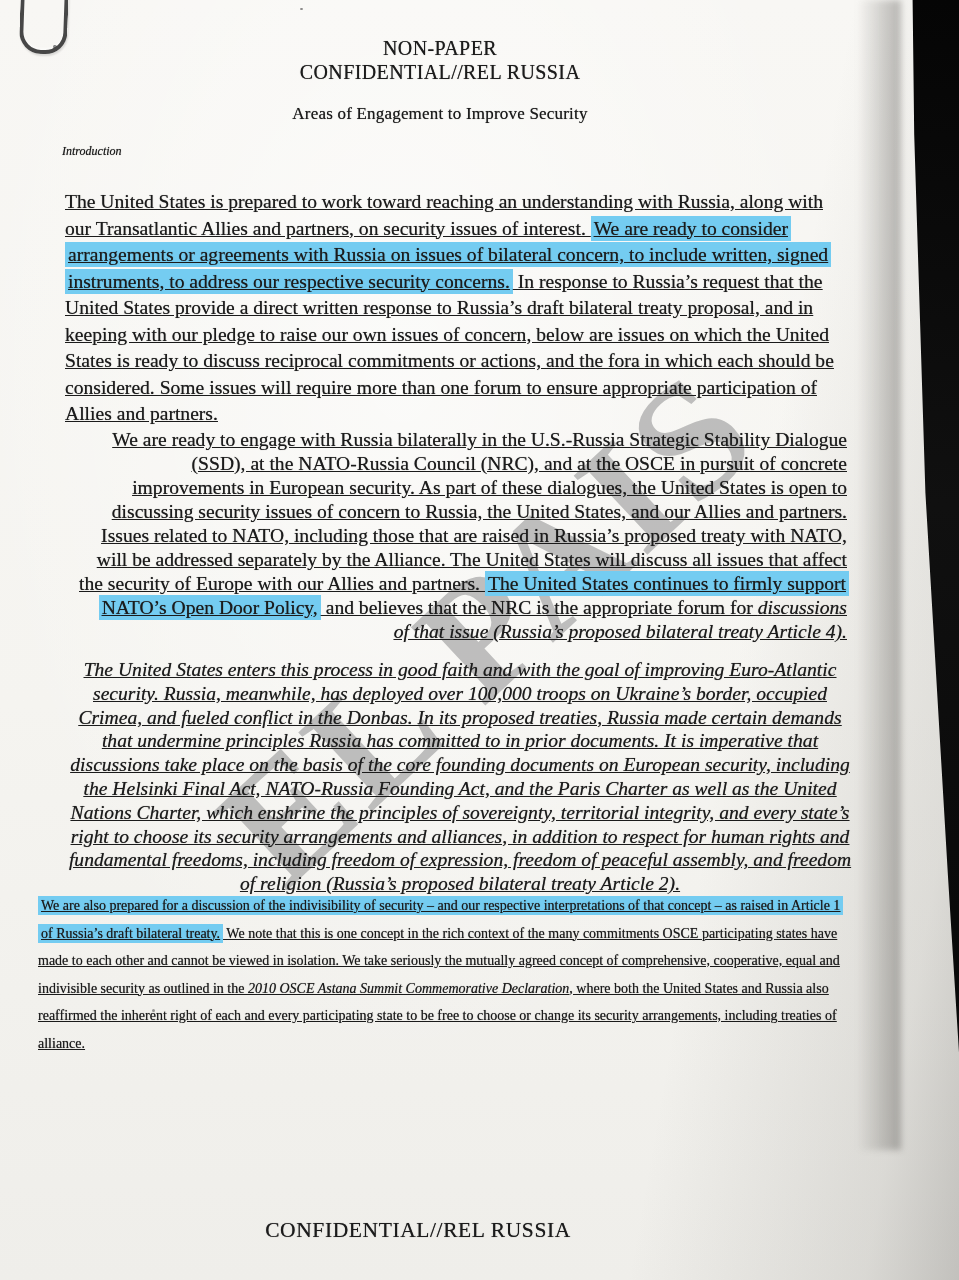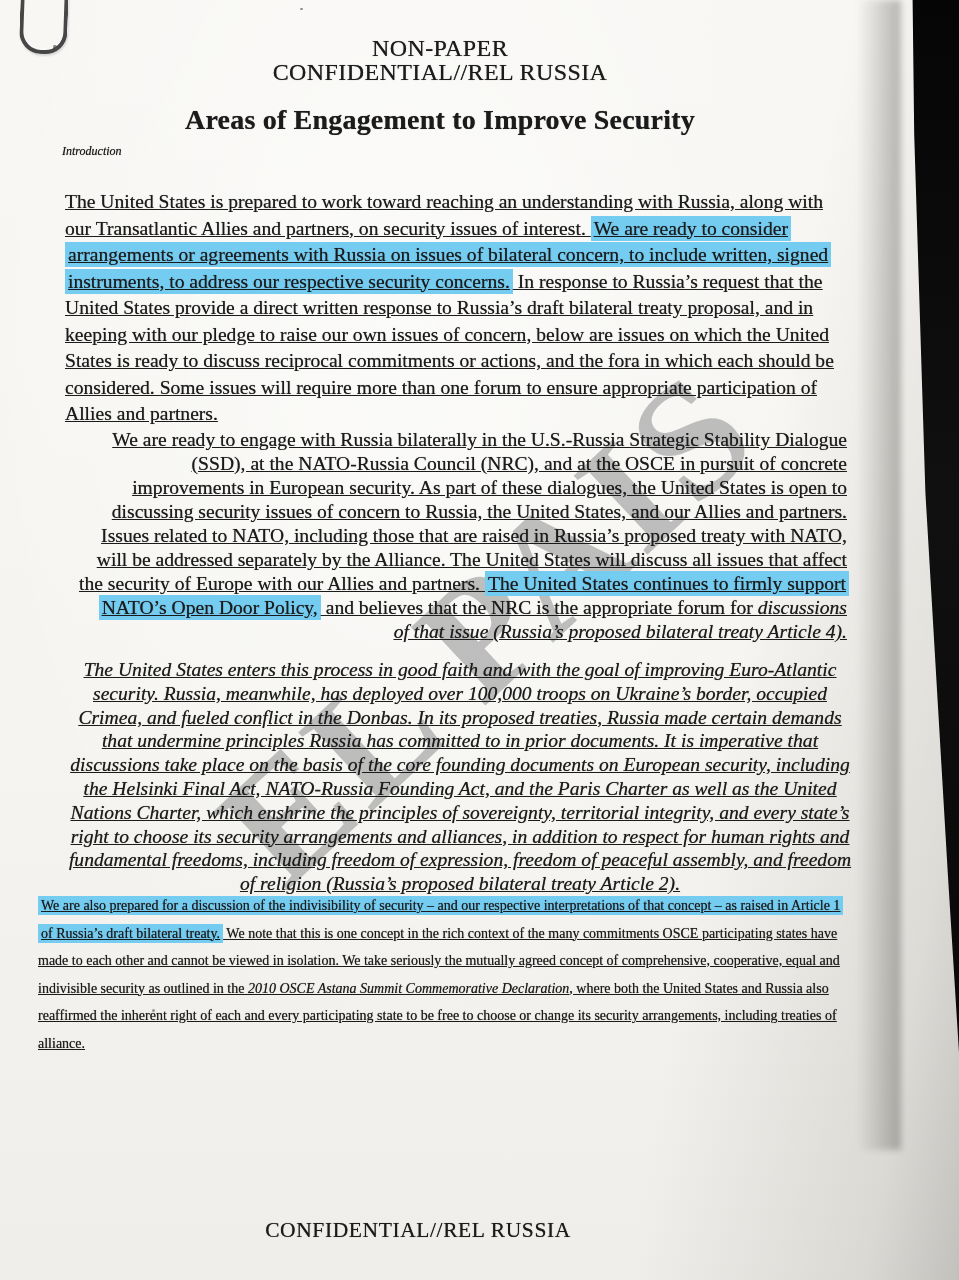--- a/index.html
+++ b/index.html
@@ -9,22 +9,22 @@
     overflow:hidden;
     background:
       radial-gradient(ellipse at 42% 28%, rgba(255,255,255,.55) 0%, rgba(255,255,255,0) 55%),
       linear-gradient(100deg, rgba(0,0,0,0) 72%, rgba(120,118,112,.18) 92%, rgba(90,88,84,.30) 100%),
       linear-gradient(to bottom, #f8f7f4 0%, #f5f4f0 55%, #efeeea 100%);
     font-family:"Liberation Serif","DejaVu Serif",serif;
     color:#1b1b1b;
   }
   .doc{position:absolute;inset:0;z-index:2;text-shadow:0 0 .7px rgba(25,25,25,.72);}
   .center-col{position:absolute;left:50px;width:780px;text-align:center;}
-  .hdr{font-size:24px;line-height:24px;letter-spacing:.4px;}
-  .title{font-size:28px;font-weight:bold;letter-spacing:.2px;}
+  .hdr{font-size:20px;line-height:24px;letter-spacing:.4px;}
+  .title{font-size:17px;font-weight:normal;letter-spacing:.2px;}
   .section-heading{position:absolute;left:62px;top:144px;font-size:12px;font-style:italic;}
   .para{position:absolute;margin:8px;font-size:19.6px;text-align:left;text-decoration:underline;}
   .p1{left:57px;top:181px;width:778px;line-height:26.5px;}
   .p2{left:71px;top:420px;width:768px;line-height:24px;text-align:right;}
   .p3{left:58px;top:650px;width:788px;line-height:23.8px;font-style:italic;text-align:center;}
   .p4{left:30px;top:884px;width:806px;line-height:27.5px;font-size:14px;}
   .footer{position:absolute;left:28px;top:1218px;width:780px;text-align:center;
           font-size:21.5px;letter-spacing:.6px;}
   .hl{background:#74ccf1;padding:2px 3px;box-decoration-break:clone;-webkit-box-decoration-break:clone;}
   .it{font-style:italic;}

